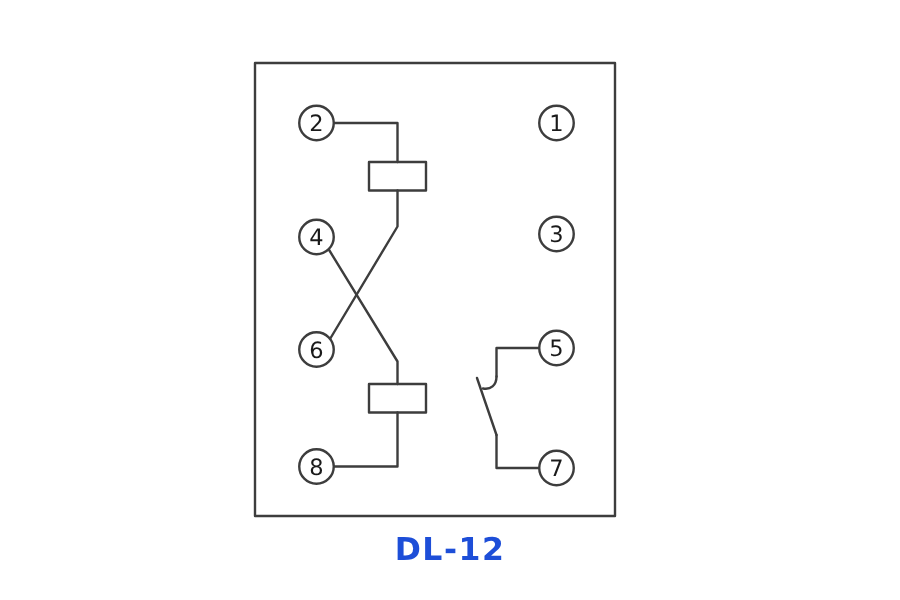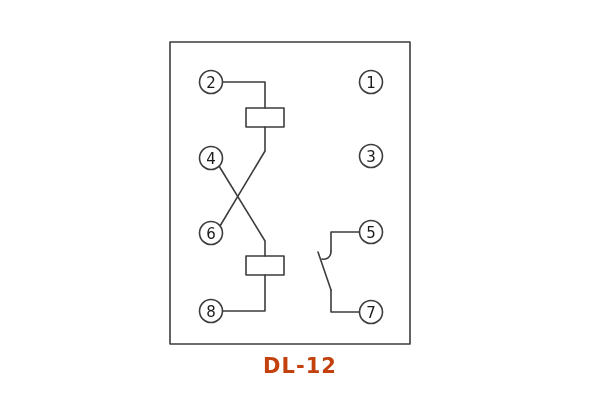--- a/index.html
+++ b/index.html
@@ -20,21 +20,21 @@
   }
   .title {
     position: absolute;
     left: 0;
     top: 354px;
     width: 600px;
     text-align: center;
     font-size: 21px;
     font-weight: 700;
     letter-spacing: 1px;
-    color: #c2410c;
+    color: #1d4ed8;
     font-family: "DejaVu Sans", sans-serif;
   }
   svg text {
     font-family: "DejaVu Sans", sans-serif;
   }
 </style>
 </head>
 <body>
 
 <div class="stage">

